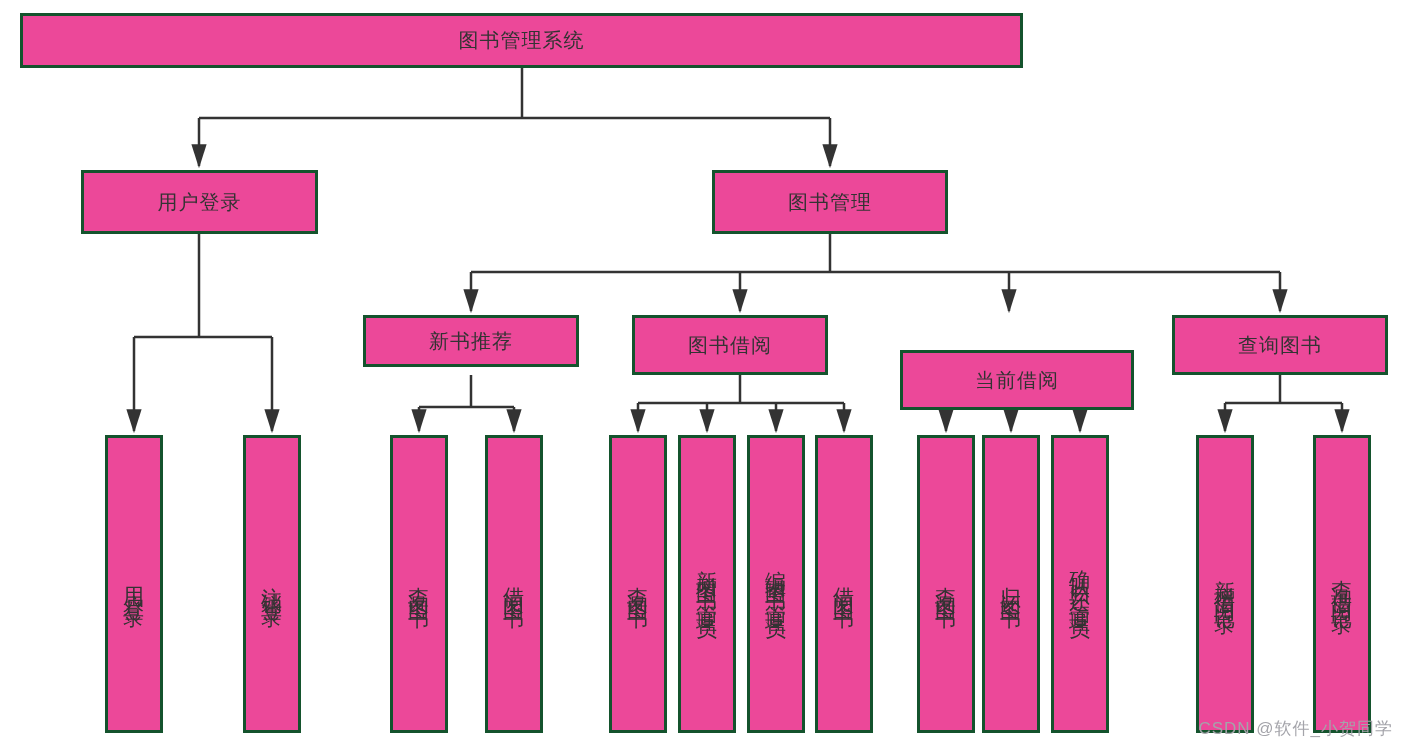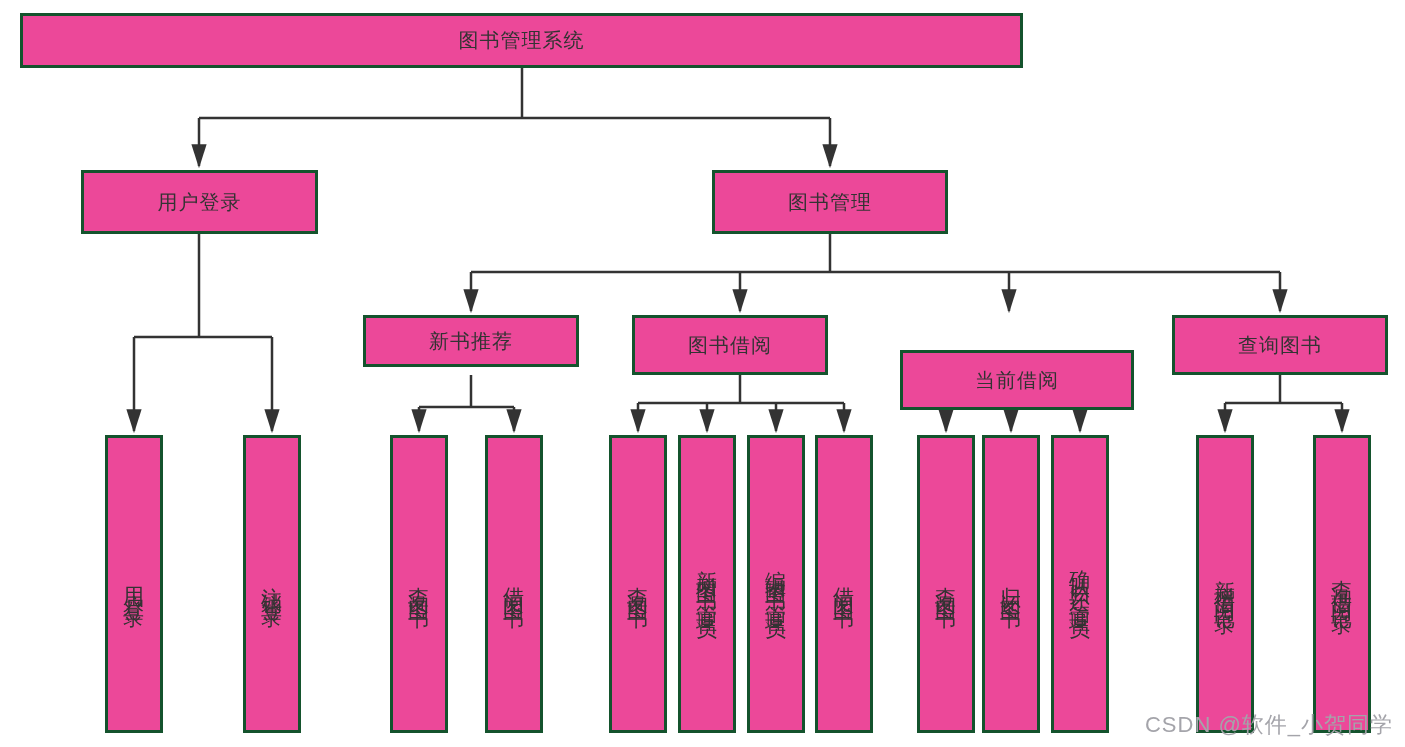--- a/index.html
+++ b/index.html
@@ -27,21 +27,21 @@
     width:58px;top:435px;height:298px;
     writing-mode:vertical-rl;
     text-orientation:mixed;
     font-size:21px;
     letter-spacing:7px;
     line-height:1;
   }
   .watermark{
     position:absolute;
     right:12px;bottom:7px;
-    font-size:22px;
+    font-size:17px;
     color:#a4a4aa;
     letter-spacing:1px;
     z-index:3;
     white-space:nowrap;
   }
 </style>
 </head>
 <body>
 
 <div class="canvas">

